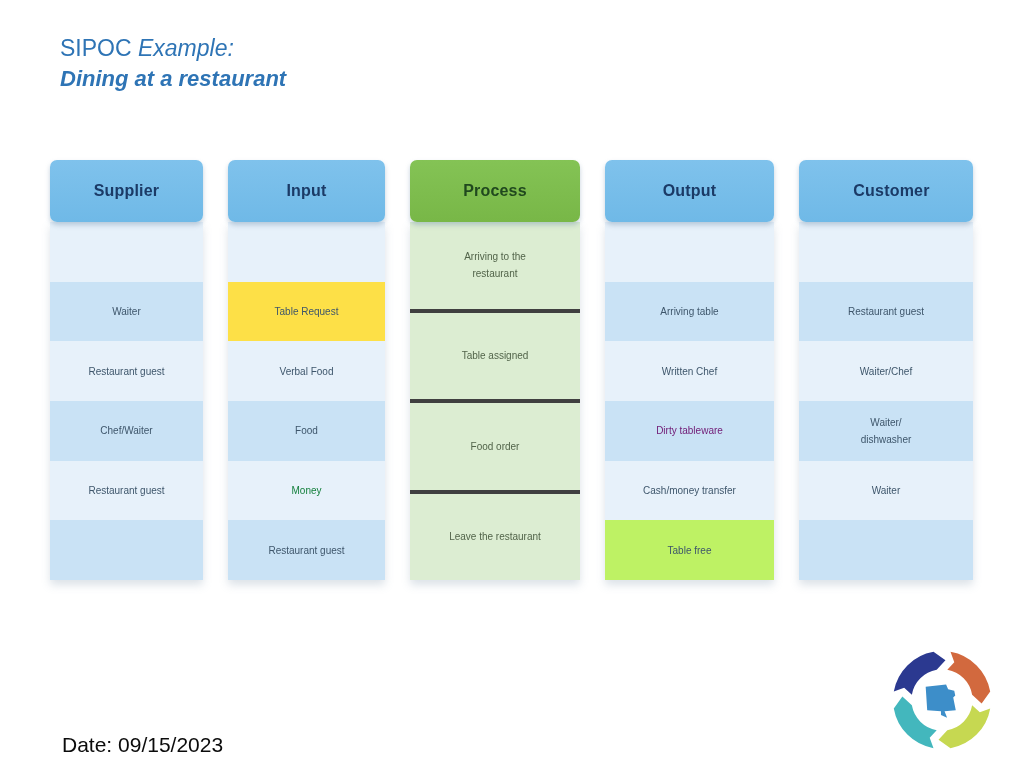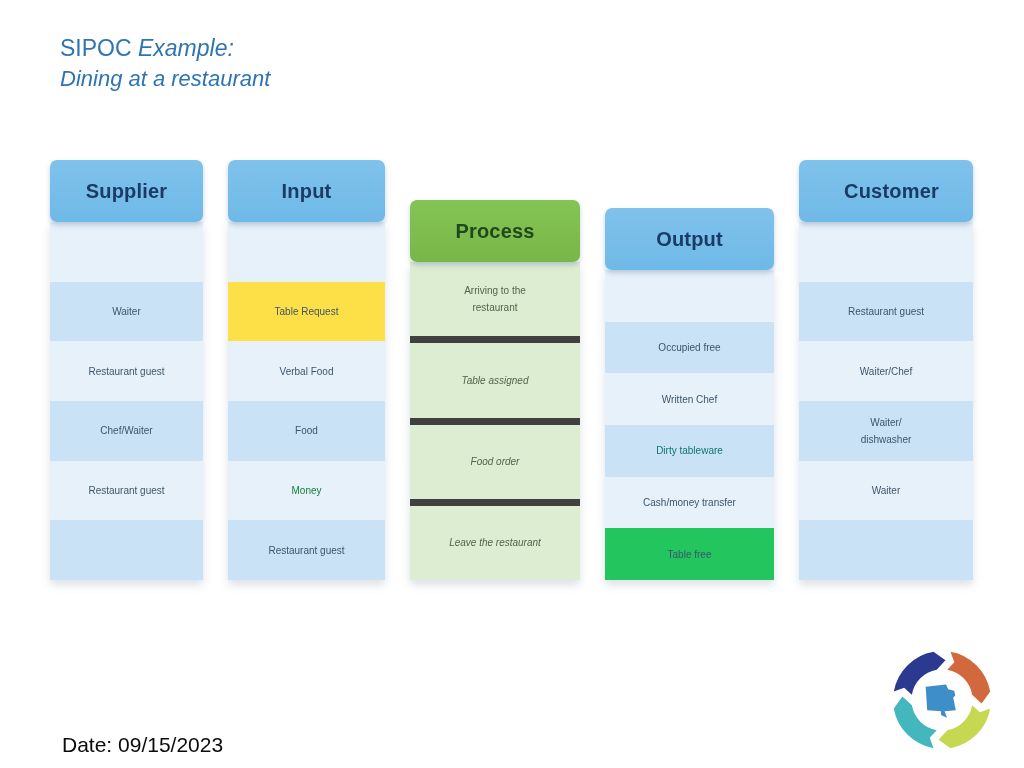--- a/index.html
+++ b/index.html
@@ -8,58 +8,58 @@
     width: 1024px; height: 768px;
     background: #ffffff;
     font-family: "Liberation Sans", sans-serif;
     position: relative;
     overflow: hidden;
   }
 
   
   .title-block { position: absolute; left: 60px; top: 32px; color: #2e74b5; }
   .title-line1 { font-size: 23px; line-height: 32px; font-weight: 500; }
-  .title-line2 { font-size: 22px; line-height: 30px; font-style: italic; font-weight: 400; text-align: center; }
+  .title-line2 { font-size: 22px; line-height: 30px; font-style: italic; font-weight: 700; text-align: center; }
   .em { font-style: italic; }
 
   
   .sipoc {
     position: absolute; left: 50px; top: 160px;
     width: 923px; height: 420px;
     display: flex; justify-content: space-between;
   }
   .sipoc-col { display: flex; flex-direction: column; }
   .sipoc-col:nth-child(1) { width: 153px; }
   .sipoc-col:nth-child(2) { width: 157px; }
   .sipoc-col:nth-child(3) { width: 170px; }
   .sipoc-col:nth-child(4) { width: 169px; }
   .sipoc-col:nth-child(5) { width: 174px; }
 
   .sipoc-header {
     height: 62px; flex: 0 0 62px;
     border-radius: 7px;
     display: flex; align-items: center; justify-content: center;
-    font-weight: bold; font-size: 20px; letter-spacing: 0.2px;
+    font-weight: bold; font-size: 16px; letter-spacing: 0.2px;
     position: relative; z-index: 2;
     box-shadow: 0 3px 5px rgba(110, 140, 170, 0.40);
   }
   .sipoc-rows {
     flex: 1;
     display: flex; flex-direction: column;
     border-radius: 0 0 2px 2px;
     box-shadow: 0 5px 9px rgba(140, 160, 180, 0.30);
   }
   .sipoc-cell {
     flex: 1;
     display: flex; align-items: center; justify-content: center;
     text-align: center;
     font-size: 10px; line-height: 17px;
   }
   .sipoc-cell span { white-space: pre-line; padding: 0 6px; }
-  .sipoc-cell.green-sep { border-top: 7px solid #404040; font-style: italic; }
+  .sipoc-cell.green-sep { border-top: 4px solid #404040; }
 
   
   .date-line {
     position: absolute; left: 62px; top: 733px;
     font-size: 21px; color: #0b0b0b;
   }
 
   
   .logo { position: absolute; left: 891px; top: 649px; width: 102px; height: 102px; }
 </style>
@@ -112,56 +112,56 @@
         </div>
         <div class="sipoc-cell" style="background: rgb(231, 241, 250); color: #15803d;">
           <span>Money</span>
         </div>
         <div class="sipoc-cell" style="background: rgb(201, 226, 245); color: rgb(62, 86, 107);">
           <span>Restaurant guest</span>
         </div>
       </div>
     </div>
     <div class="sipoc-col">
-      <div class="sipoc-header" style="background: linear-gradient(rgb(132, 195, 85), rgb(120, 183, 71)); color: rgb(32, 72, 30); margin-top: 40px;">Process</div>
+      <div class="sipoc-header" style="background: linear-gradient(rgb(132, 195, 85), rgb(120, 183, 71)); color: rgb(32, 72, 30);">Process</div>
       <div class="sipoc-rows">
         <div class="sipoc-cell" style="background: rgb(220, 237, 210); color: rgb(82, 100, 74);">
           <span>Arriving to the
 restaurant</span>
         </div>
         <div class="sipoc-cell green-sep" style="background: rgb(220, 237, 210); color: rgb(82, 100, 74);">
           <span>Table assigned</span>
         </div>
         <div class="sipoc-cell green-sep" style="background: rgb(220, 237, 210); color: rgb(82, 100, 74);">
           <span>Food order</span>
         </div>
         <div class="sipoc-cell green-sep" style="background: rgb(220, 237, 210); color: rgb(82, 100, 74);">
           <span>Leave the restaurant</span>
         </div>
       </div>
     </div>
     <div class="sipoc-col">
-      <div class="sipoc-header" style="background: linear-gradient(rgb(127, 194, 236), rgb(111, 185, 231)); color: rgb(27, 58, 102); margin-top: 48px;">Output</div>
-      <div class="sipoc-rows">
-        <div class="sipoc-cell" style="background: rgb(231, 241, 250); color: rgb(62, 86, 107);">
-          <span></span>
-        </div>
-        <div class="sipoc-cell" style="background: rgb(201, 226, 245); color: rgb(62, 86, 107);">
-          <span>Occupied free</span>
+      <div class="sipoc-header" style="background: linear-gradient(rgb(127, 194, 236), rgb(111, 185, 231)); color: rgb(27, 58, 102);">Output</div>
+      <div class="sipoc-rows">
+        <div class="sipoc-cell" style="background: rgb(231, 241, 250); color: rgb(62, 86, 107);">
+          <span></span>
+        </div>
+        <div class="sipoc-cell" style="background: rgb(201, 226, 245); color: rgb(62, 86, 107);">
+          <span>Arriving table</span>
         </div>
         <div class="sipoc-cell" style="background: rgb(231, 241, 250); color: rgb(62, 86, 107);">
           <span>Written Chef</span>
         </div>
-        <div class="sipoc-cell" style="background: rgb(201, 226, 245); color: #0f766e;">
+        <div class="sipoc-cell" style="background: rgb(201, 226, 245); color: #701a75;">
           <span>Dirty tableware</span>
         </div>
         <div class="sipoc-cell" style="background: rgb(231, 241, 250); color: rgb(62, 86, 107);">
           <span>Cash/money transfer</span>
         </div>
-        <div class="sipoc-cell" style="background: #22c55e; color: rgb(62, 86, 107);">
+        <div class="sipoc-cell" style="background: #bef264; color: rgb(62, 86, 107);">
           <span>Table free</span>
         </div>
       </div>
     </div>
     <div class="sipoc-col">
       <div class="sipoc-header" style="background: linear-gradient(rgb(127, 194, 236), rgb(111, 185, 231)); color: rgb(27, 58, 102); padding-left: 11px;">Customer</div>
       <div class="sipoc-rows">
         <div class="sipoc-cell" style="background: rgb(231, 241, 250); color: rgb(62, 86, 107);">
           <span></span>
         </div>

